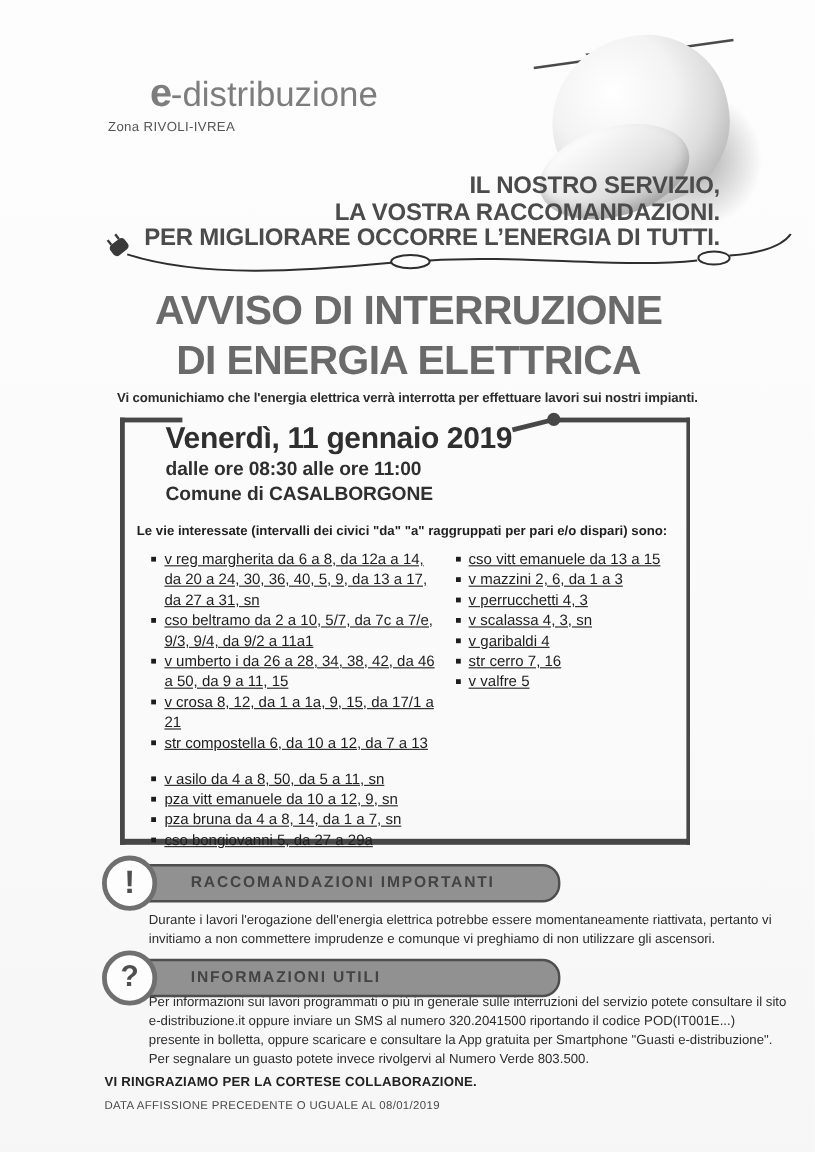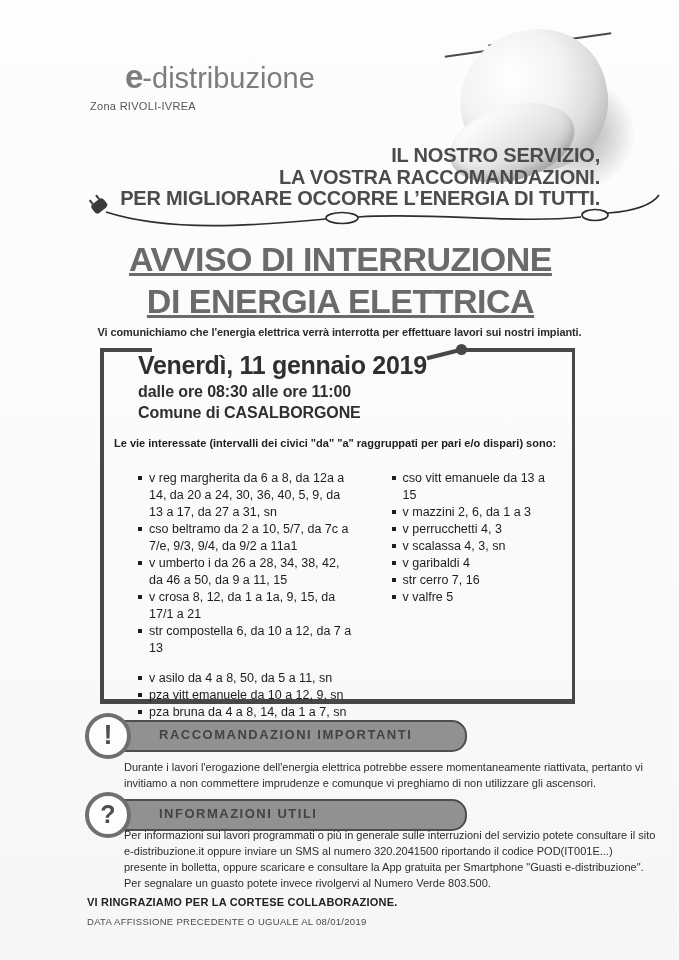--- a/index.html
+++ b/index.html
@@ -28,39 +28,39 @@
     transform:rotate(-8deg);}
   .helmet .antenna-tip{position:absolute; left:40px; top:26px; width:0; height:0;
     border-left:6px solid transparent; border-right:6px solid transparent; border-top:7px solid #4a4a4a;
     transform:rotate(-8deg);}
   
   .slogan{position:absolute; left:118px; top:145px; width:482px; text-align:right;
     font-size:20px; font-weight:700; line-height:21.5px; color:#4b4b4b; letter-spacing:-.2px;}
   .cord{position:absolute; left:78px; top:188px;}
   
   .title{position:absolute; left:2px; right:0; top:238px; text-align:center;
-    font-size:34px; font-weight:700; color:#6a6a6a; line-height:42px; letter-spacing:-.5px;text-decoration:underline;}
+    font-size:34px; font-weight:700; color:#6a6a6a; line-height:42px; letter-spacing:-.5px;}
   .intro{position:absolute; left:0; right:0; top:326px; text-align:center;
     font-size:11px; font-weight:700; color:#2c2c2c; white-space:nowrap; letter-spacing:-.1px;}
   
   .main-box{position:absolute; left:100px; top:348px; width:475px; height:356px; box-sizing:border-box;
     border:4px solid #474747; border-top:none; border-right-width:3px; border-bottom-width:5px;}
   .top-seg-left{position:absolute; top:0px; left:-4px; width:52px; height:4px; background:#474747;}
   .top-seg-right{position:absolute; top:0px; right:-3px; width:110px; height:4px; background:#474747;}
   .pin-dot{position:absolute; top:-4px; right:105px; width:11px; height:11px; border-radius:50%; background:#474747;}
   .pin-line{position:absolute; top:0px; right:112px; width:34px; height:4px; background:#474747;
     transform:rotate(-14deg); transform-origin:right center;}
   .date-block{margin:3px 0 0 34px;}
   .date-line{font-size:25px; font-weight:700; color:#2f2f2f; letter-spacing:-.3px;}
   .time-line,.comune-line{font-size:16px; font-weight:700; color:#2f2f2f; margin-top:3px; letter-spacing:-.1px;}
   .streets-heading{margin:15px 0 0 10px; font-size:11px; font-weight:700; color:#1f1f1f; white-space:nowrap;}
   .columns{display:flex; margin:9px 0 0 20px;}
   .col-left{width:288px;}
   .col-right{margin-left:10px; width:230px;}
-  .street-list{list-style:none; margin:12px; padding:0;}
+  .street-list{list-style:none; margin:0; padding:0;text-decoration:underline;}
   .street-list li{position:relative; padding-left:13px; font-size:12.5px; line-height:17px; color:#1d1d1d;}
   .street-list .blt{position:absolute; left:2px; top:6px; width:4px; height:4px; background:#1d1d1d;}
   .group2{margin-top:13px;}
   
   .sec-icon{position:absolute; width:38px; height:38px; border:4px solid #6f6f6f; border-radius:50%;
     background:#fdfdfd; color:#4f4f4f; font-weight:700; text-align:center; z-index:2;}
   .sec-icon span{display:block;}
   .icon-bang{font-size:27px; line-height:36px;}
   .icon-q{font-size:25px; line-height:36px;}
   .banner{position:absolute; left:107px; width:356px; height:28px; background:#919191;

